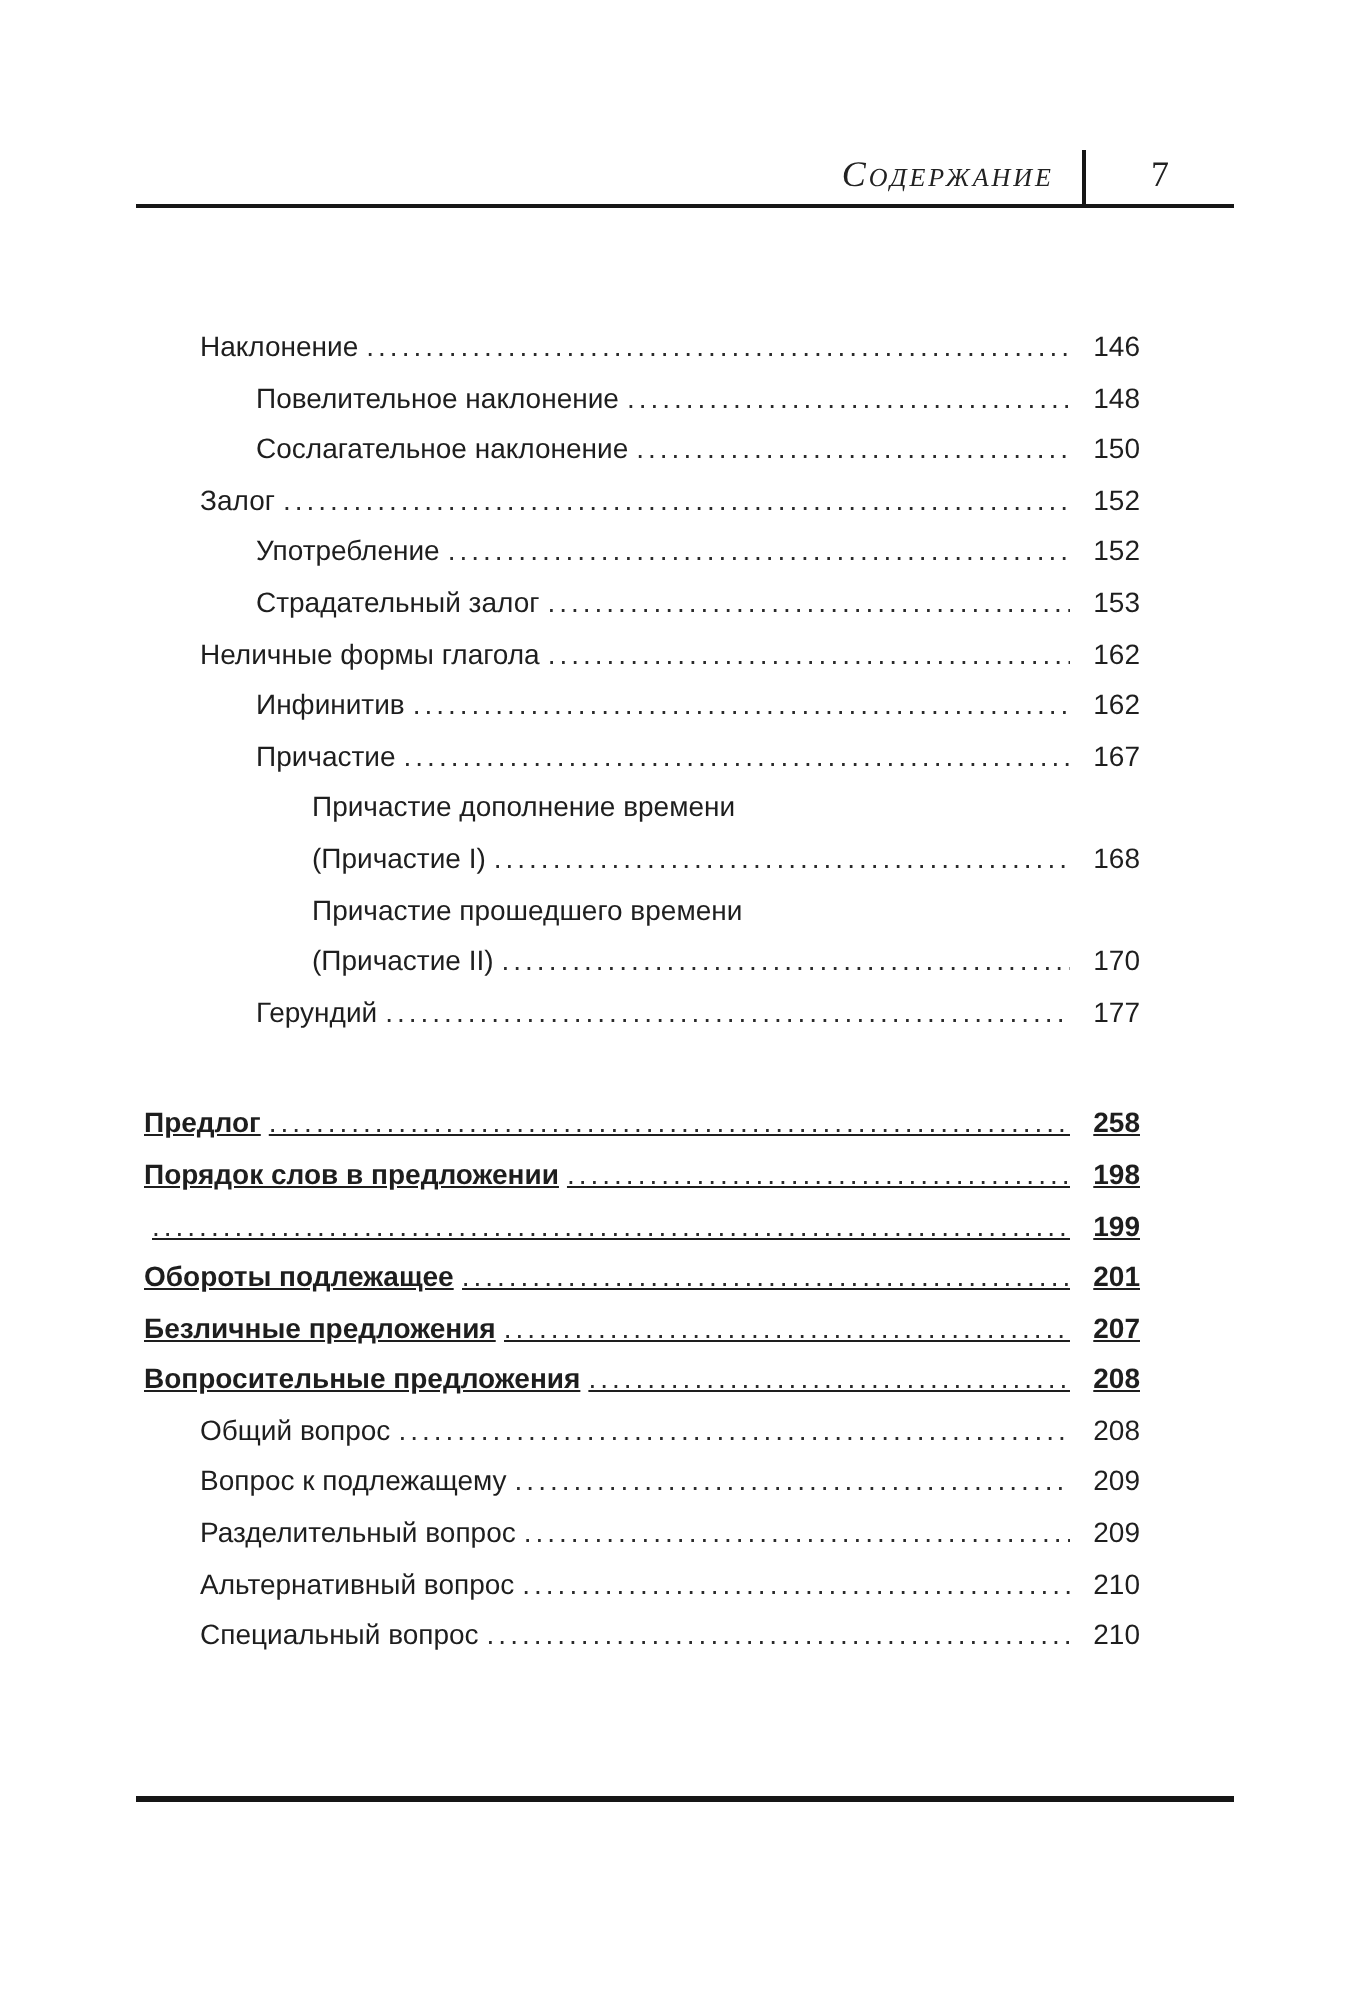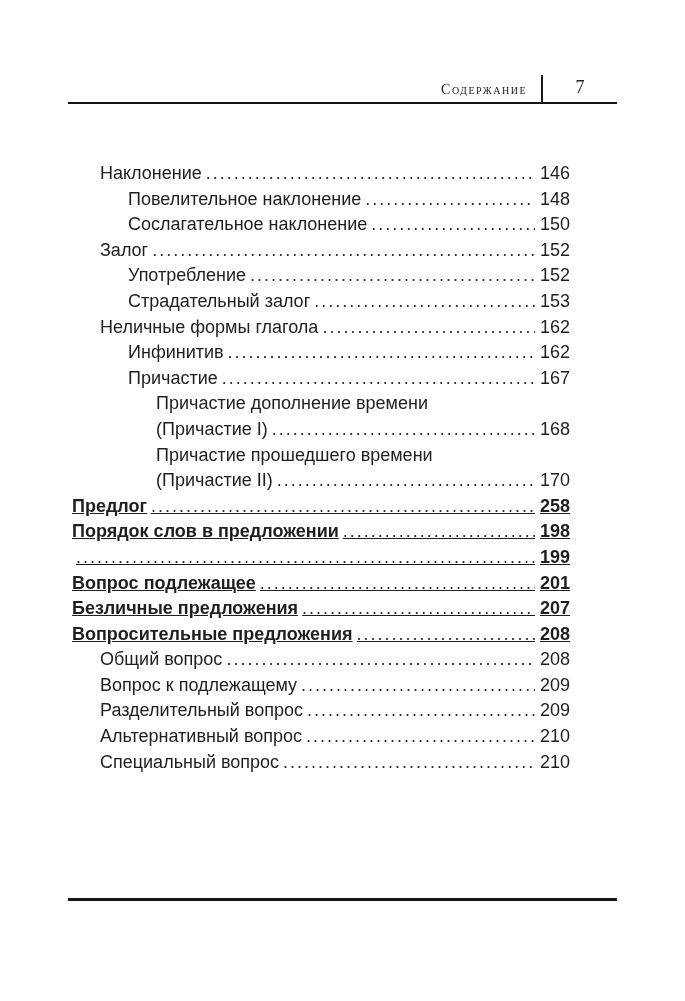--- a/index.html
+++ b/index.html
@@ -23,43 +23,44 @@
     height:104px;
     display:flex;
     align-items:flex-end;
     justify-content:flex-end;
     border-bottom:2.5px solid var(--rule);
     box-sizing:border-box;
     font-family:"Liberation Serif", serif;
   }
   .header-title{
     font-variant:small-caps;
-    font-size:14px;
+    font-size:18px;
     letter-spacing:1.5px;
     padding:0 14px 4px 0;
     color:#222;
+    font-style:italic;
   }
   .header-sep{
     display:block;
     width:2px;
     height:27px;
     background:var(--rule);
   }
   .header-page{
     width:74px;
     text-align:center;
     font-size:18px;
     padding-bottom:4px;
     color:#222;
   }
   
   .toc{
     margin:57px 0 0 72px;
     width:498px;
-    font-size:18px;
+    font-size:14px;
     line-height:25.6px;
   }
   .toc-row{
     display:flex;
     align-items:baseline;
   }
   .toc-row.bold{font-weight:bold;text-decoration:underline;}
   .toc-row.lvl1{padding-left:28px;}
   .toc-row.lvl2{padding-left:56px;}
   .toc-row.lvl3{padding-left:84px;}
@@ -158,36 +159,41 @@
         <span class="toc-page">168</span>
       </div>
       <div class="toc-row lvl3">
         <span class="toc-label">Причастие прошедшего времени</span>
       </div>
       <div class="toc-row lvl3">
         <span class="toc-label">(Причастие II)</span>
         <span class="toc-dots"></span>
         <span class="toc-page">170</span>
       </div>
+      <div class="toc-row lvl2 gap-after">
+        <span class="toc-label">Герундий</span>
+        <span class="toc-dots"></span>
+        <span class="toc-page">177</span>
+      </div>
       <div class="toc-row lvl0 bold">
         <span class="toc-label">Предлог</span>
         <span class="toc-dots"></span>
         <span class="toc-page">258</span>
       </div>
       <div class="toc-row lvl0 bold">
         <span class="toc-label">Порядок слов в предложении</span>
         <span class="toc-dots"></span>
         <span class="toc-page">198</span>
       </div>
       <div class="toc-row lvl0 bold">
         <span class="toc-dots"></span>
         <span class="toc-page">199</span>
       </div>
       <div class="toc-row lvl0 bold">
-        <span class="toc-label">Вопрос подлежащее</span>
+        <span class="toc-label">Обороты подлежащее</span>
         <span class="toc-dots"></span>
         <span class="toc-page">201</span>
       </div>
       <div class="toc-row lvl0 bold">
         <span class="toc-label">Безличные предложения</span>
         <span class="toc-dots"></span>
         <span class="toc-page">207</span>
       </div>
       <div class="toc-row lvl0 bold">
         <span class="toc-label">Вопросительные предложения</span>

